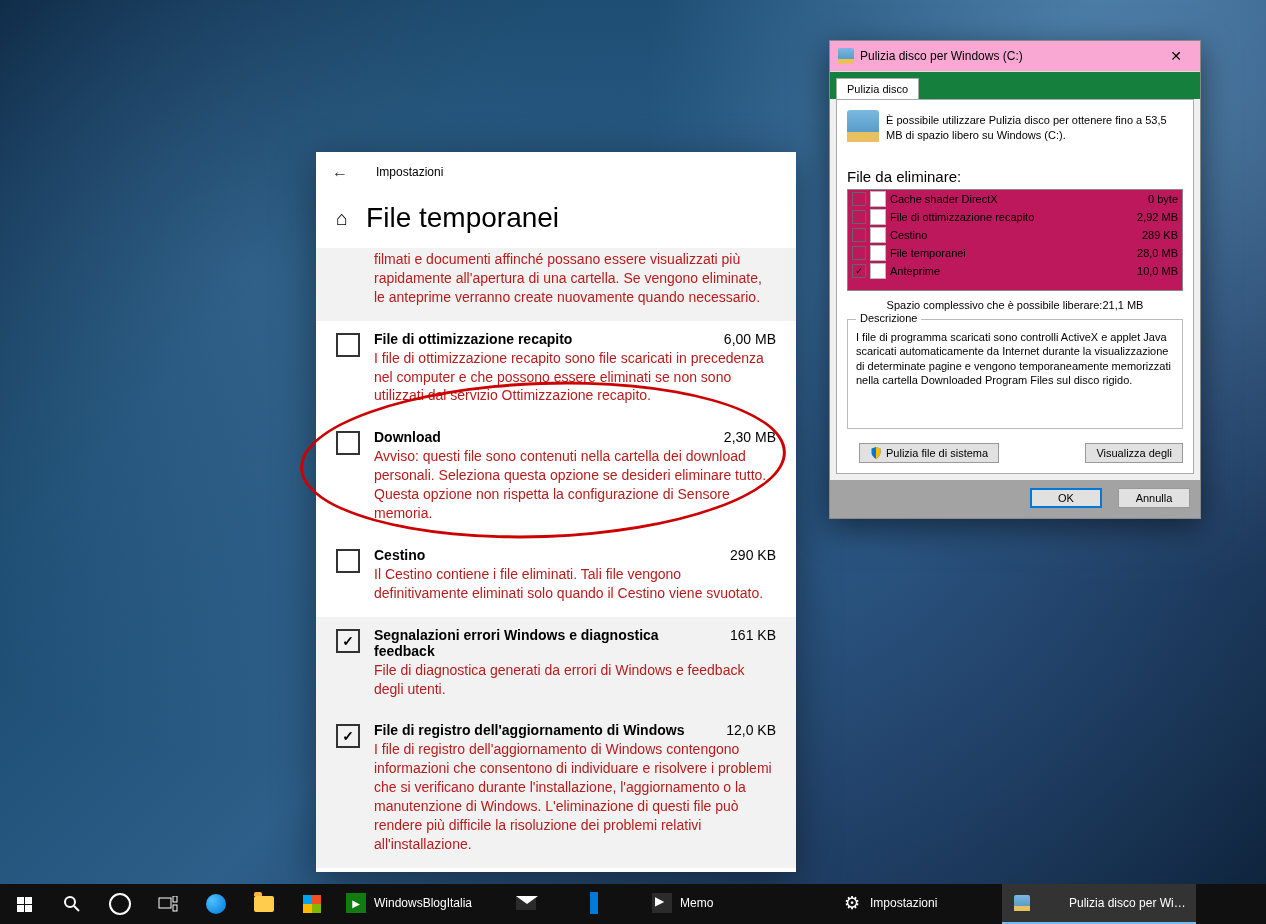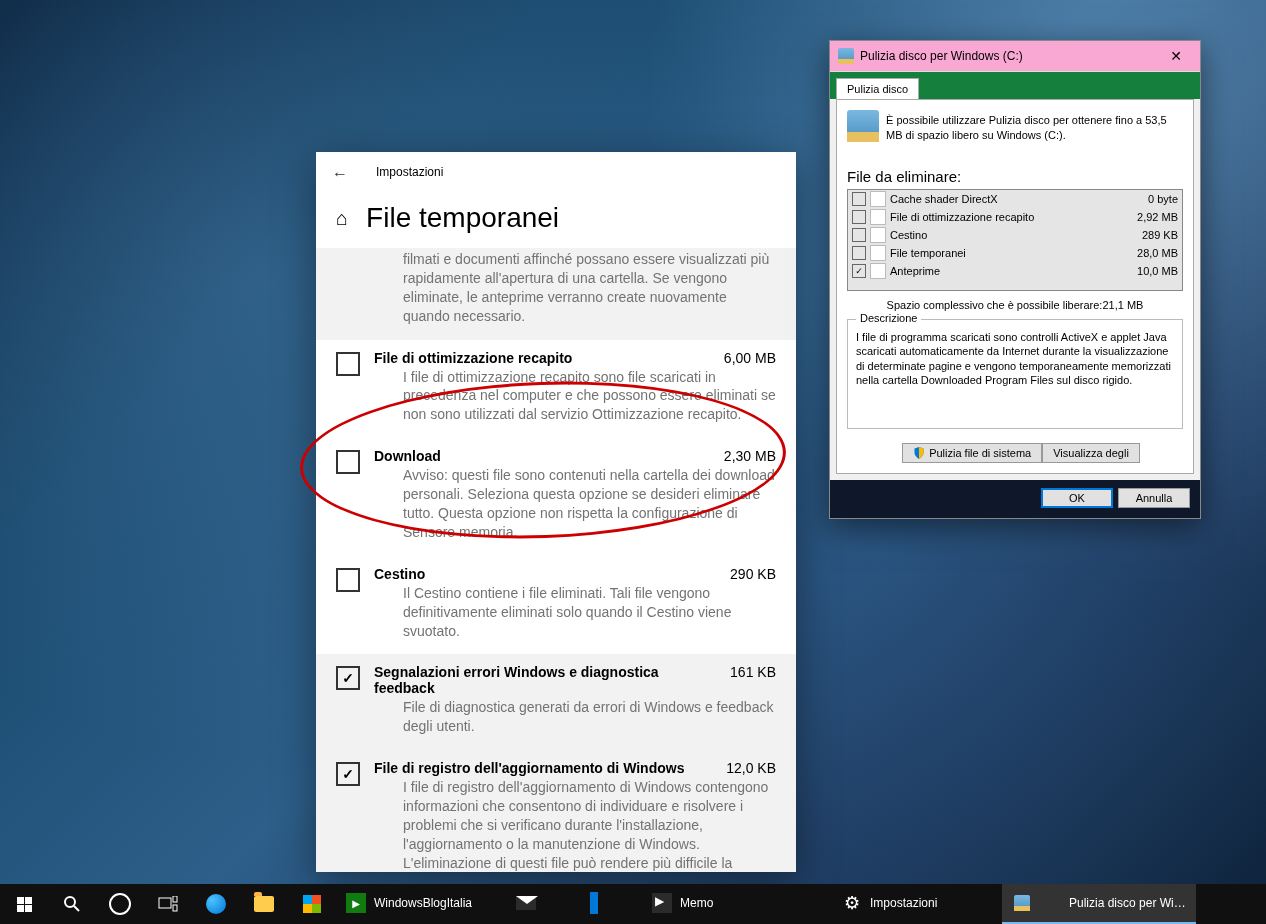--- a/index.html
+++ b/index.html
@@ -15,55 +15,55 @@
   .settings-page-title{font-size:28px;font-weight:400;}
   .items-scroll{flex:1;overflow:hidden;padding:0 14px 0 14px;}
   .item{display:flex;gap:14px;padding:10px 6px 14px 6px;border-top:0;}
   .item:not(:first-child){}
   .checkbox{width:20px;height:20px;border:2px solid #333;flex:0 0 20px;margin-top:2px;display:flex;align-items:center;justify-content:center;font-size:14px;}
   .checkbox.checked::after{content:"✓";color:#000;font-weight:bold;}
   .item-body{flex:1;}
   .item-head{display:flex;justify-content:space-between;font-size:14px;color:#000;}
   .item-title{font-weight:600;}
   .item-size{font-weight:400;color:#000;white-space:nowrap;margin-left:8px;}
-  .item-desc{font-size:14px;color:#737373;line-height:1.35;margin-top:2px;margin-left:29px;}
+  .item-desc{font-size:14px;color:#b91c1c;line-height:1.35;margin-top:2px;}
   .item.checked-bg{background:#f2f2f2;margin:0 -14px;padding-left:20px;padding-right:20px;}
   .annot{position:absolute;border:3px solid #c00;border-radius:50%;width:480px;height:150px;left:300px;top:382px;pointer-events:none;transform:rotate(-2deg);}
 
   
   .cleanup-window{position:absolute;left:829px;top:40px;width:370px;background:#f0f0f0;border:1px solid #888;box-shadow:0 8px 30px rgba(0,0,0,.5);font-size:11px;}
   .titlebar{height:30px;background:#f9a8d4;display:flex;align-items:center;padding:0 4px 0 8px;justify-content:space-between;border-bottom:1px solid #ddd;}
   .titlebar-left{display:flex;align-items:center;gap:6px;}
   .disk-mini{width:16px;height:16px;background:linear-gradient(#7ab8e0,#4a90c0);border-radius:2px;position:relative;}
   .disk-mini::after{content:"";position:absolute;bottom:0;left:0;right:0;height:5px;background:#e8c060;}
   .titlebar-title{font-size:12px;}
   .close-x{width:40px;height:28px;display:flex;align-items:center;justify-content:center;font-size:14px;}
   .tabstrip{display:flex;padding:6px 6px 0 6px;background:#15803d;}
   .tab{padding:4px 10px;background:#fff;border:1px solid #aaa;border-bottom:none;font-size:11px;}
   .tab-body{background:#fff;margin:0 6px 6px 6px;border:1px solid #aaa;padding:10px;}
   .info-row{display:flex;gap:7px;align-items:flex-end;margin-bottom:26px;}
   .drive-icon{width:32px;height:32px;flex:0 0 32px;background:linear-gradient(#7ab8e0,#4a90c0);border-radius:3px;position:relative;}
   .drive-icon::after{content:"";position:absolute;bottom:0;left:0;right:0;height:10px;background:#e8c060;}
   .info-text{font-size:11px;line-height:1.3;}
   .section-label{font-size:15px;margin-bottom:4px;}
-  .file-list{border:1px solid #888;height:100px;overflow-y:scroll;background:#e5e5e5;}
+  .file-list{border:1px solid #888;height:100px;overflow-y:scroll;background:#be185d;}
   .file-row{display:flex;align-items:center;padding:1px 4px;gap:4px;font-size:11px;}
   .mini-check{width:12px;height:12px;border:1px solid #666;flex:0 0 12px;display:flex;align-items:center;justify-content:center;font-size:9px;}
   .mini-check.on::after{content:"✓";}
   .file-icon{width:14px;height:14px;background:#fff;border:1px solid #bbb;flex:0 0 14px;}
   .file-name{flex:1;}
   .file-size{text-align:right;white-space:nowrap;}
   .total-row{display:flex;justify-content:center;margin:8px 0;font-size:11px;}
   .groupbox{border:1px solid #bbb;padding:10px 8px 8px 8px;position:relative;margin-top:6px;min-height:90px;}
   .groupbox-title{position:absolute;top:-8px;left:8px;background:#fff;padding:0 4px;font-size:11px;}
   .groupbox-text{font-size:11px;line-height:1.3;}
-  .button-row{display:flex;justify-content:center;margin-top:14px;padding-left:12px;}
+  .button-row{display:flex;justify-content:space-between;margin-top:14px;padding-left:12px;}
   .btn{background:#e1e1e1;border:1px solid #999;padding:3px 10px;font-size:11px;display:flex;align-items:center;gap:4px;}
   .shield{width:12px;height:12px;display:inline-block;}
-  .dlg-buttons{display:flex;justify-content:flex-end;gap:5px;padding:8px 10px 10px 10px;background:#0f172a;}
+  .dlg-buttons{display:flex;justify-content:flex-end;gap:16px;padding:8px 10px 10px 10px;background:#a3a3a3;}
   .dlg-btn{width:70px;text-align:center;padding:3px 0;border:1px solid #999;background:#e1e1e1;font-size:11px;}
   .dlg-btn.primary{border:1px solid #0078d7;box-shadow:inset 0 0 0 1px #0078d7;}
 
   
   .taskbar{position:absolute;left:0;right:0;bottom:0;height:40px;background:#101010;display:flex;align-items:stretch;}
   .tb-btn{width:48px;display:flex;align-items:center;justify-content:center;color:#fff;}
   .tb-task{display:flex;align-items:center;gap:8px;padding:0 10px;color:#fff;font-size:12px;min-width:150px;border-bottom:2px solid transparent;}
   .tb-task.active{background:rgba(255,255,255,.15);border-bottom-color:#76b9ed;gap:37px;}
   .tb-ico{width:20px;height:20px;display:flex;align-items:center;justify-content:center;}
   .start-logo{display:grid;grid-template-columns:7px 7px;grid-template-rows:7px 7px;gap:1px;}

